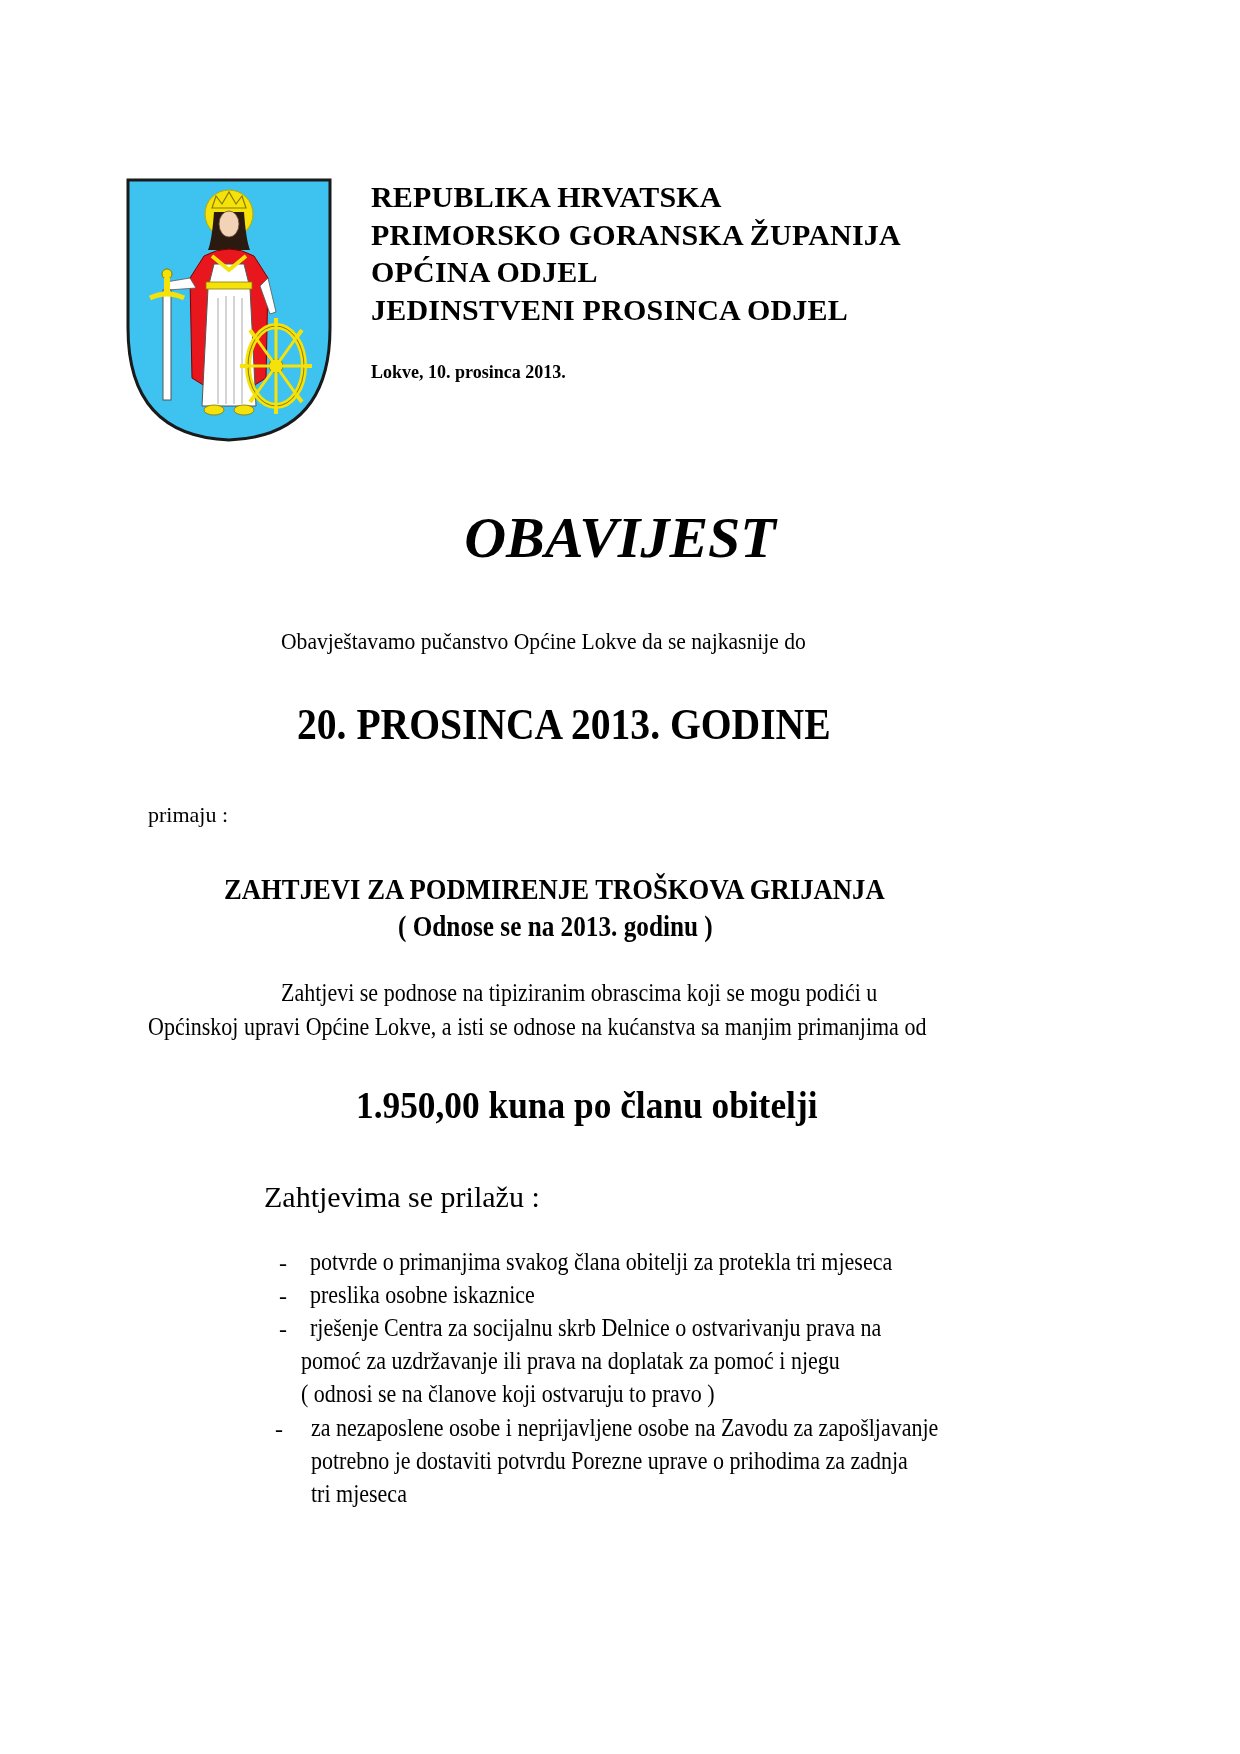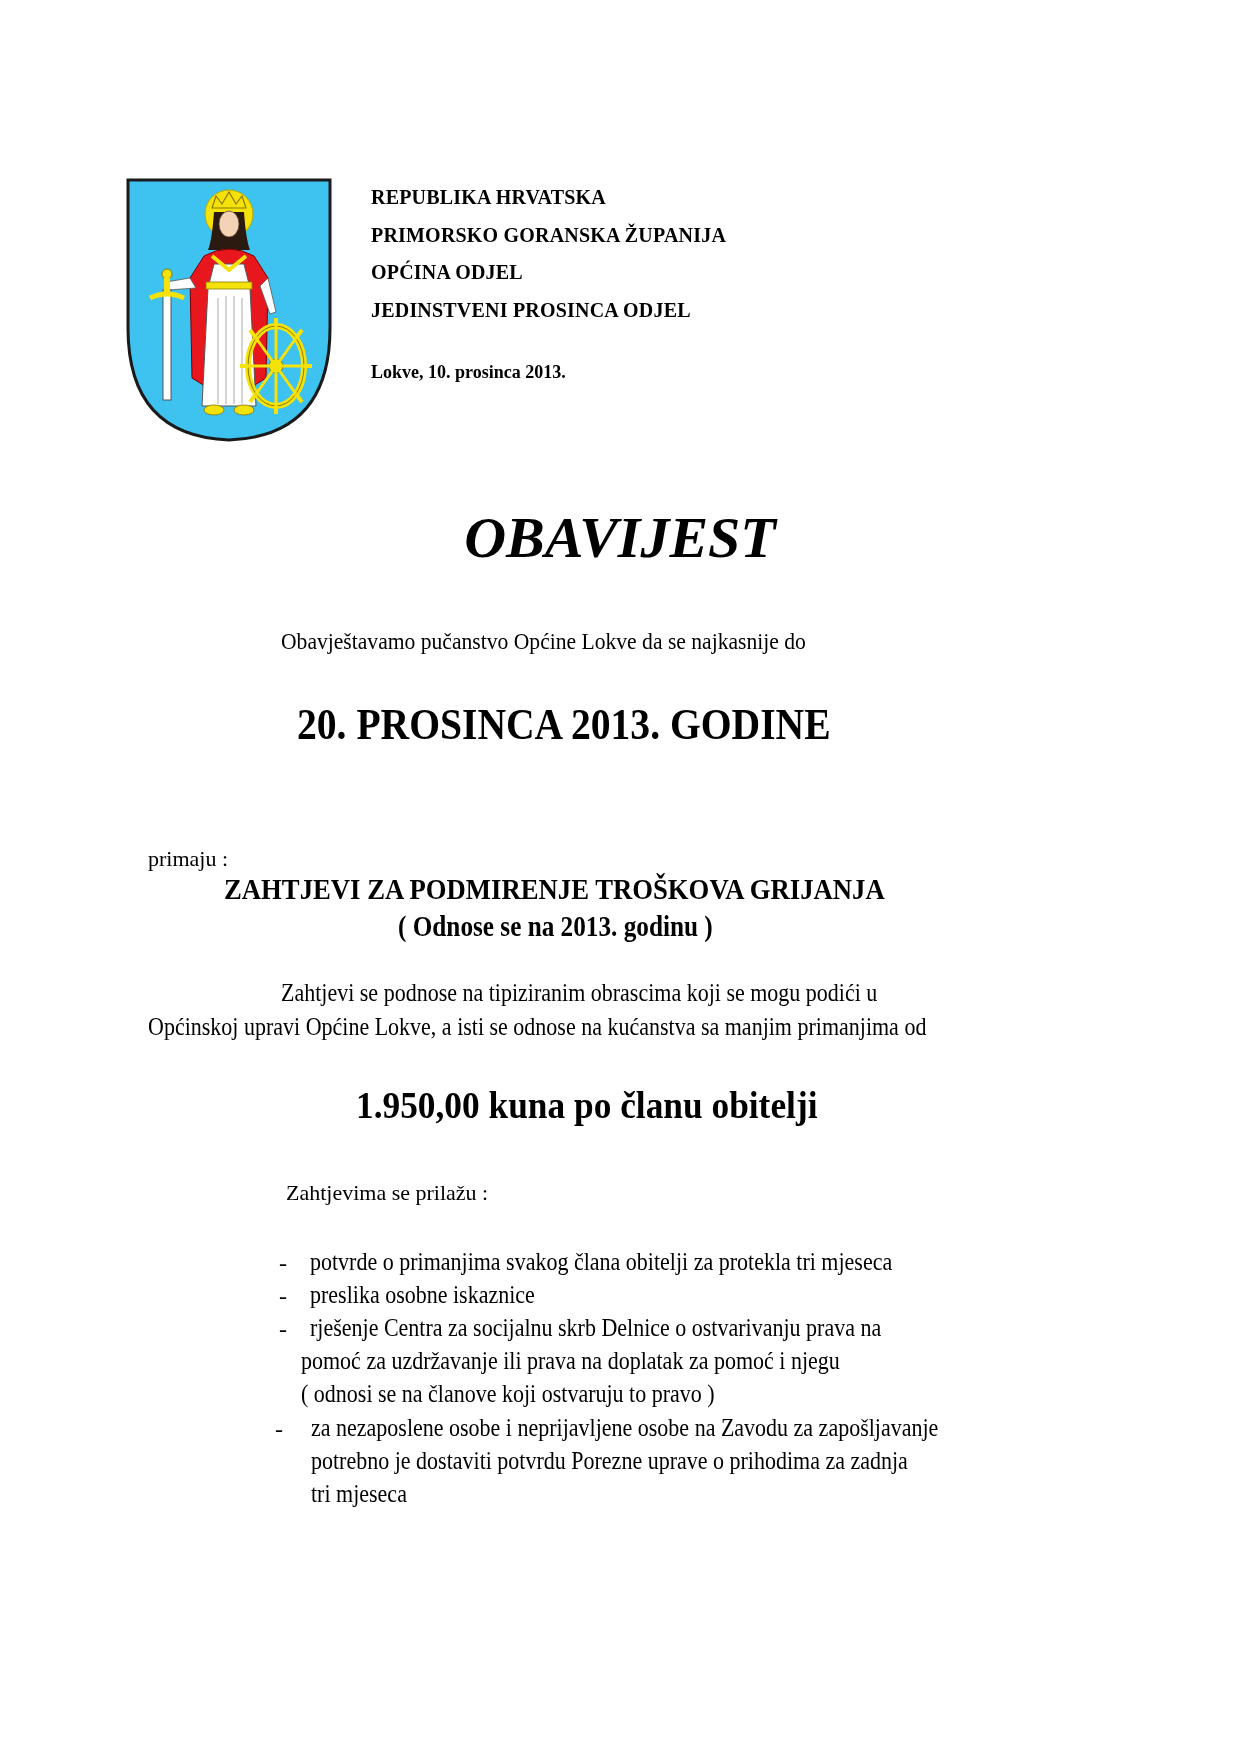--- a/index.html
+++ b/index.html
@@ -2,33 +2,33 @@
 <html><head>
   <meta charset="utf-8">
   <style>
     html, body { margin: 0; padding: 0; background: #ffffff; }
     body {
       width: 1240px; height: 1754px; position: relative; overflow: hidden;
       font-family: "Liberation Serif", "DejaVu Serif", serif; color: #000;
     }
     .abs { position: absolute; white-space: nowrap; }
     .crest { position: absolute; left: 126px; top: 178px; width: 206px; height: 264px; }
-    .hdr { left: 371px; font-weight: bold; font-size: 20px; line-height: 30px; letter-spacing: 0.2px; }
+    .hdr { left: 371px; font-weight: bold; font-size: 30px; line-height: 30px; letter-spacing: 0.2px; }
     .date { left: 371px; top: 362px; font-weight: bold; font-size: 18px; }
     .title { left: 0; width: 1240px; text-align: center; top: 504px; font-weight: bold; font-style: italic; font-size: 58px; padding-left: 0px; }
     .title span { display:inline-block; margin-left: 0px; transform: translateX(0px); }
     .intro { left: 281px; top: 628px; font-size: 24px; transform: scaleX(0.9); transform-origin: left center; }
     .deadline { left: 297px; top: 699px; font-weight: bold; font-size: 44px; transform: scaleX(0.9); transform-origin: left center; }
-    .primaju { left: 148px; top: 802px; font-size: 22px; margin-top: 44px; }
+    .primaju { left: 148px; top: 802px; font-size: 22px; }
     .subject { left: 224px; top: 872px; font-weight: bold; font-size: 30px; transform: scaleX(0.89); transform-origin: left center; }
     .subnote { left: 398px; top: 910px; font-weight: bold; font-size: 29px; transform: scaleX(0.87); transform-origin: left center; }
     .body1 { left: 281px; top: 979px; font-size: 25px; transform: scaleX(0.88); transform-origin: left center; }
     .body2 { left: 148px; top: 1013px; font-size: 25px; transform: scaleX(0.88); transform-origin: left center; }
     .amount { left: 356px; top: 1083px; font-weight: bold; font-size: 38px; transform: scaleX(0.93); transform-origin: left center; }
-    .attach { left: 286px; top: 1180px; font-size: 22px; }
+    .attach { left: 264px; top: 1180px; font-size: 30px; }
     .li { font-size: 25px; transform: scaleX(0.88); transform-origin: left center; }
     .dash { font-size: 24px; }
   </style>
 </head>
 <body>
 
 <svg class="crest" viewBox="0 0 206 264">
   <path d="M2 2 H204 V150 Q204 258 103 262 Q2 258 2 150 Z" fill="#3ec3f0" stroke="#1a1a1a" stroke-width="3"></path>
 
   <circle cx="103" cy="36" r="24" fill="#f5e20a" stroke="#b8a800" stroke-width="1"></circle>

